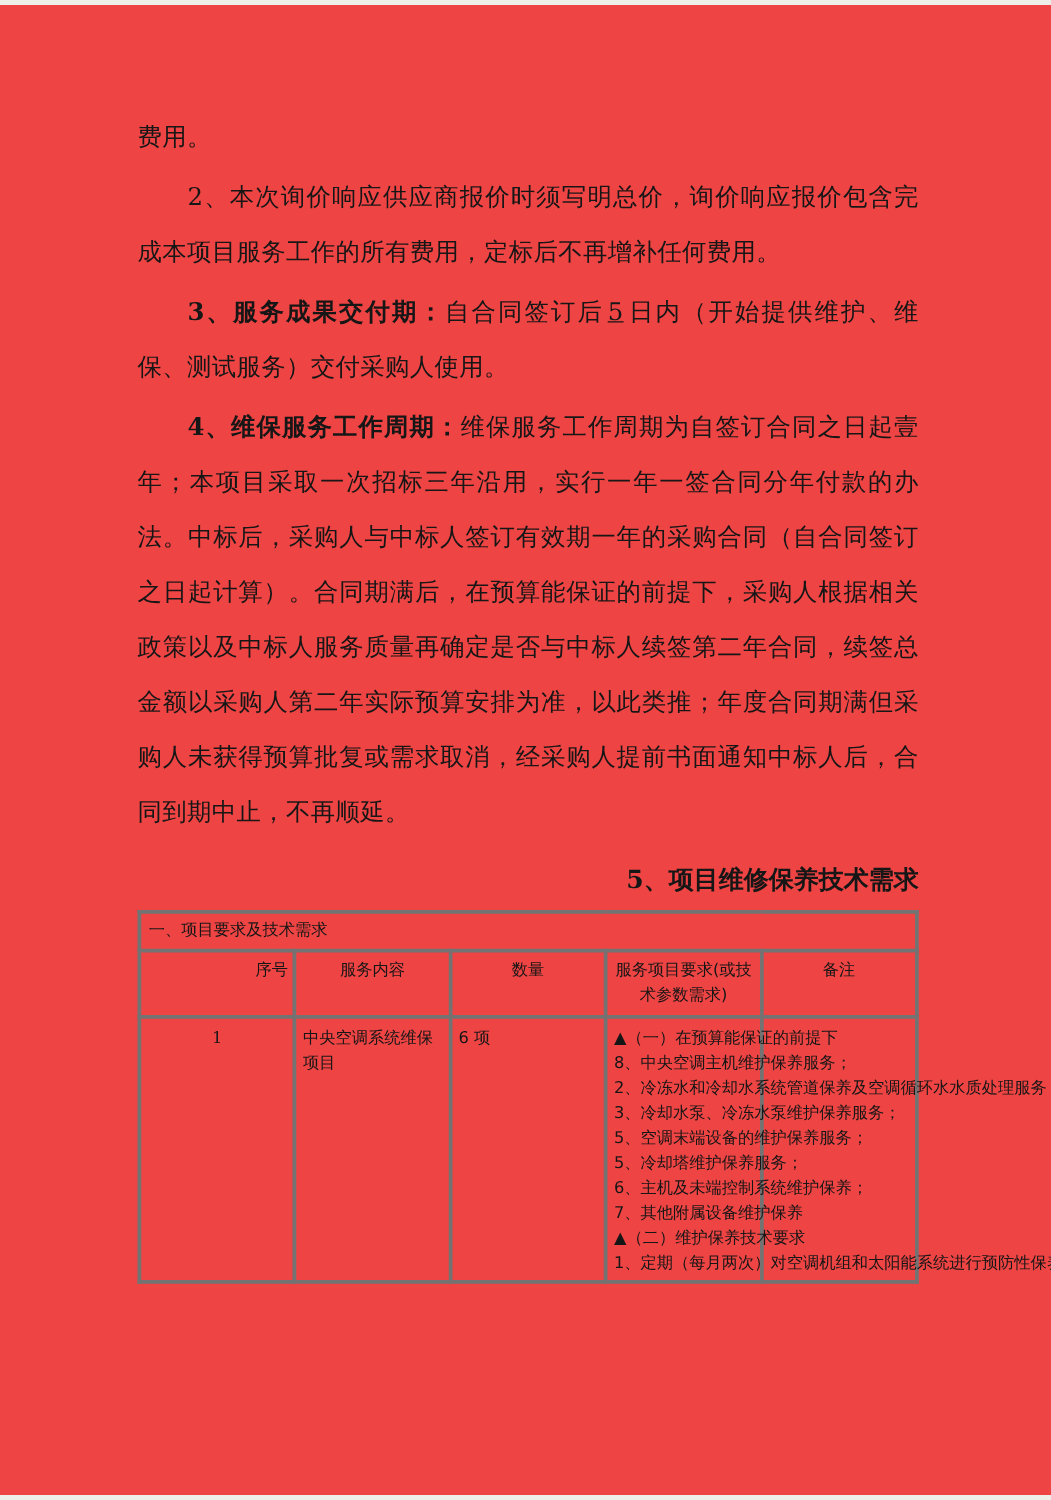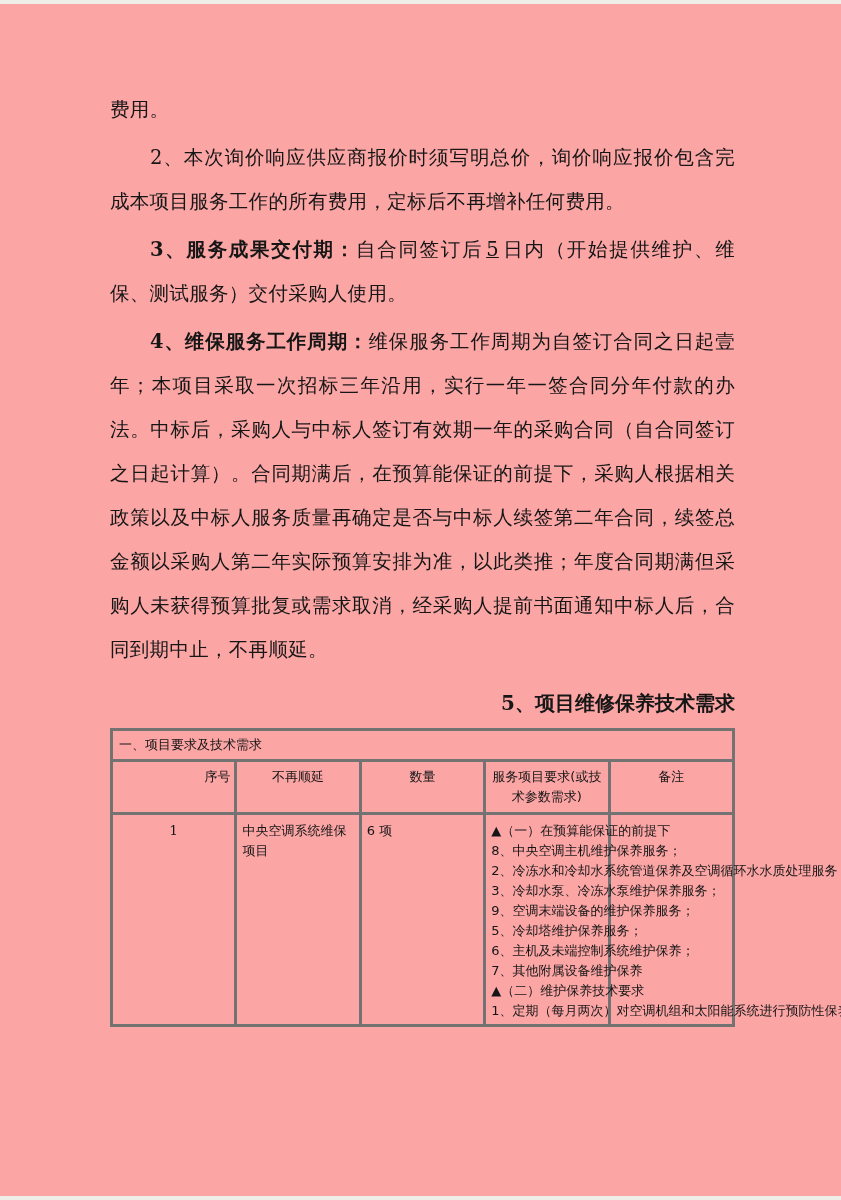--- a/index.html
+++ b/index.html
@@ -4,21 +4,21 @@
 <style>
   html, body {
     margin: 0;
     padding: 0;
     background: #ffffff;
   }
   .page {
     position: relative;
     width: 841px;
     height: 1200px;
-    background: #fca5a5;
+    background: #ef4444;
     overflow: hidden;
     font-family: "DejaVu Sans", "Liberation Sans", sans-serif;
     color: #161616;
   }
   .content {
     position: absolute;
     left: 110px;
     top: 88px;
     width: 625px;
   }
@@ -136,35 +136,35 @@
 
     <p class="heading5">5、项目维修保养技术需求</p>
 
     <table class="req">
       <tbody>
         <tr>
           <td class="tbl-title" colspan="5">一、项目要求及技术需求</td>
         </tr>
         <tr>
           <td class="hdr c-no">序号</td>
-          <td class="hdr c-name">不再顺延</td>
+          <td class="hdr c-name">服务内容</td>
           <td class="hdr c-qty">数量</td>
           <td class="hdr c-req">服务项目要求(或技术参数需求)</td>
           <td class="hdr c-note">备注</td>
         </tr>
         <tr>
           <td class="idx c-no">1</td>
           <td class="name c-name">中央空调系统维保项目</td>
           <td class="qty c-qty">6 项</td>
           <td class="reqcell c-req">
             <div class="reqline">▲（一）在预算能保证的前提下</div>
             <div class="reqline">8、中央空调主机维护保养服务；</div>
             <div class="reqline">2、冷冻水和冷却水系统管道保养及空调循环水水质处理服务；</div>
             <div class="reqline">3、冷却水泵、冷冻水泵维护保养服务；</div>
-            <div class="reqline">9、空调末端设备的维护保养服务；</div>
+            <div class="reqline">5、空调末端设备的维护保养服务；</div>
             <div class="reqline">5、冷却塔维护保养服务；</div>
             <div class="reqline">6、主机及未端控制系统维护保养；</div>
             <div class="reqline">7、其他附属设备维护保养</div>
             <div class="reqline">▲（二）维护保养技术要求</div>
             <div class="reqline">1、定期（每月两次）对空调机组和太阳能系统进行预防性保养，</div>
           </td>
           <td class="c-note"></td>
         </tr>
       </tbody>
     </table>

